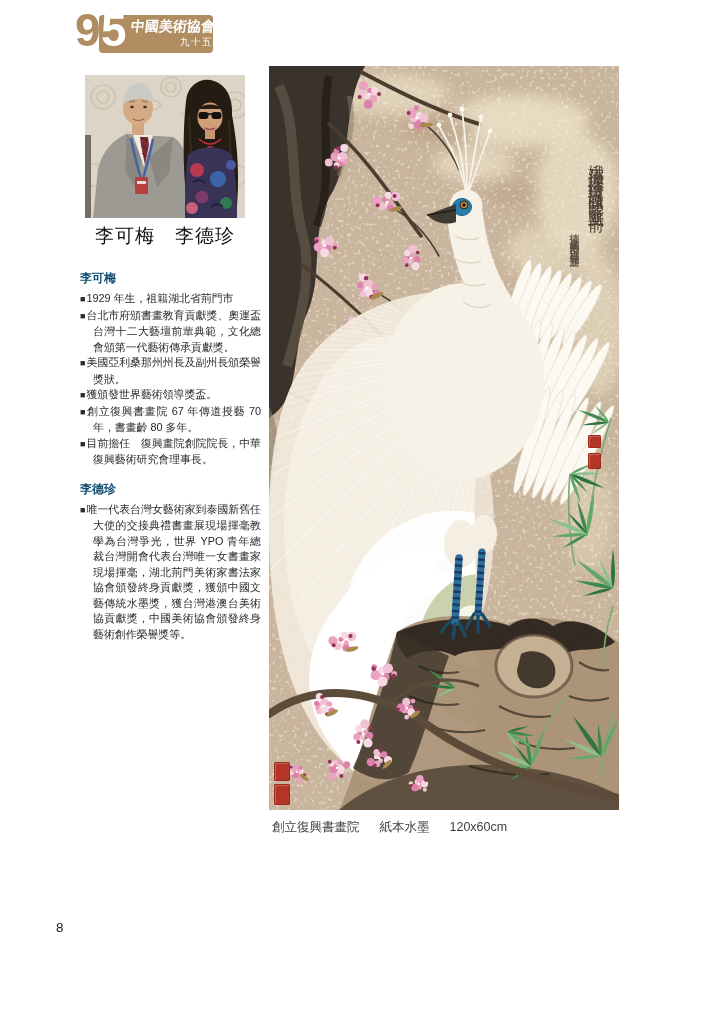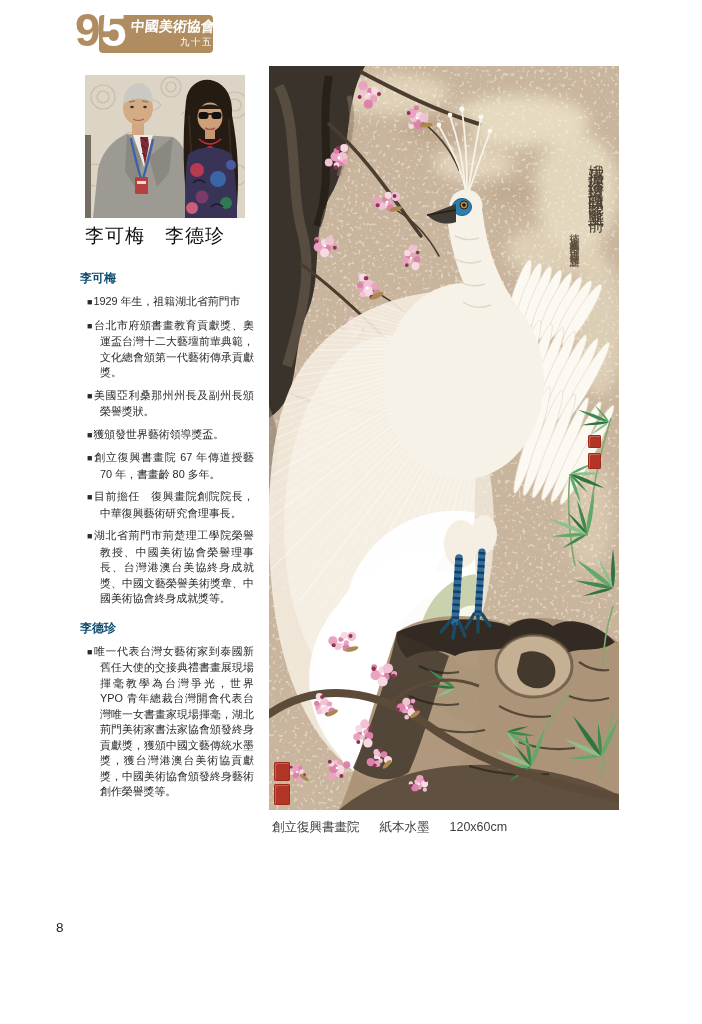--- a/index.html
+++ b/index.html
@@ -12,28 +12,28 @@
   .m-digit{position:absolute;top:7px;font-weight:bold;font-size:46px;line-height:1;z-index:3;
            font-family:"Liberation Sans",sans-serif;}
   .d9{left:75px;color:#b08d60;}
   .d5{left:101px;color:#ffffff;}
   .m-org{position:absolute;left:131px;top:18px;color:#fff;font-size:14px;font-weight:bold;z-index:3;
          font-family:"Liberation Serif","DejaVu Serif",serif;transform:skewX(-6deg);white-space:nowrap;}
   .m-sub{position:absolute;left:132px;top:36px;color:#fff;font-size:9.5px;letter-spacing:1.5px;z-index:3;white-space:nowrap;margin-left:48px;}
 
   
   .photo{position:absolute;left:85px;top:75px;width:160px;height:143px;}
-  .names{position:absolute;left:85px;top:223px;width:160px;text-align:left;
+  .names{position:absolute;left:85px;top:223px;width:160px;text-align:center;
          font-family:"Liberation Serif","DejaVu Serif",serif;font-size:19px;color:#0d0d0d;letter-spacing:1px;}
 
   
   .bio{position:absolute;left:80px;top:264px;width:181px;}
   .bio-heading{font-size:12px;font-weight:bold;margin:6px 0 4px 0;color:#0c4a6e;}
   .bio-heading:not(:first-child){margin-top:13px;}
-  .bio-item{font-size:10.9px;line-height:15.5px;margin:7px;text-align:justify;
+  .bio-item{font-size:10.9px;line-height:15.5px;margin:0;text-align:justify;
             padding-left:13px;text-indent:-13px;color:#2a2a2a;}
   .bullet{font-size:9px;margin-right:1px;}
 
   
   .painting{position:absolute;left:269px;top:66px;width:350px;height:744px;overflow:hidden;}
   .painting svg{display:block;}
   .inscription-main{position:absolute;left:316px;top:86px;writing-mode:vertical-rl;z-index:5;
       font-family:"Liberation Serif","DejaVu Serif",serif;font-size:16px;letter-spacing:4px;color:#4b4034;}
   .inscription-side{position:absolute;left:298px;top:160px;writing-mode:vertical-rl;z-index:5;
       font-family:"Liberation Serif","DejaVu Serif",serif;font-size:10px;letter-spacing:2px;color:#5a4c3d;}
@@ -129,21 +129,20 @@
   <div class="names">李可梅　李德珍</div>
 
   <div class="bio">
       <div class="bio-heading">李可梅</div>
       <p class="bio-item"><span class="bullet">■</span><span>1929 年生，祖籍湖北省荊門市</span></p>
       <p class="bio-item"><span class="bullet">■</span><span>台北市府頒書畫教育貢獻獎、奧運盃台灣十二大藝壇前輩典範，文化總會頒第一代藝術傳承貢獻獎。</span></p>
       <p class="bio-item"><span class="bullet">■</span><span>美國亞利桑那州州長及副州長頒榮譽獎狀。</span></p>
       <p class="bio-item"><span class="bullet">■</span><span>獲頒發世界藝術領導獎盃。</span></p>
       <p class="bio-item"><span class="bullet">■</span><span>創立復興書畫院 67 年傳道授藝 70 年，書畫齡 80 多年。</span></p>
       <p class="bio-item"><span class="bullet">■</span><span>目前擔任　復興畫院創院院長，中華復興藝術研究會理事長。</span></p>
-      <p class="bio-item"><span class="bullet">■</span><span>湖北省荊門市荊楚理工學院榮譽教授、中國美術協會榮譽理事長、台灣港澳台美協終身成就獎、中國文藝榮譽美術獎章、中國美術協會終身成就獎等。</span></p>
       <div class="bio-heading">李德珍</div>
       <p class="bio-item"><span class="bullet">■</span><span>唯一代表台灣女藝術家到泰國新舊任大使的交接典禮書畫展現場揮毫教學為台灣爭光，世界 YPO 青年總裁台灣開會代表台灣唯一女書畫家現場揮毫，湖北荊門美術家書法家協會頒發終身貢獻獎，獲頒中國文藝傳統水墨獎，獲台灣港澳台美術協貢獻獎，中國美術協會頒發終身藝術創作榮譽獎等。</span></p>
     </div>
 
   <div class="painting">
     <svg id="paint-svg" width="350" height="744" viewBox="0 0 350 744">
       <defs>
         <filter id="blur6" x="-40%" y="-40%" width="180%" height="180%">
             <feGaussianBlur stdDeviation="7"></feGaussianBlur>
           </filter>

